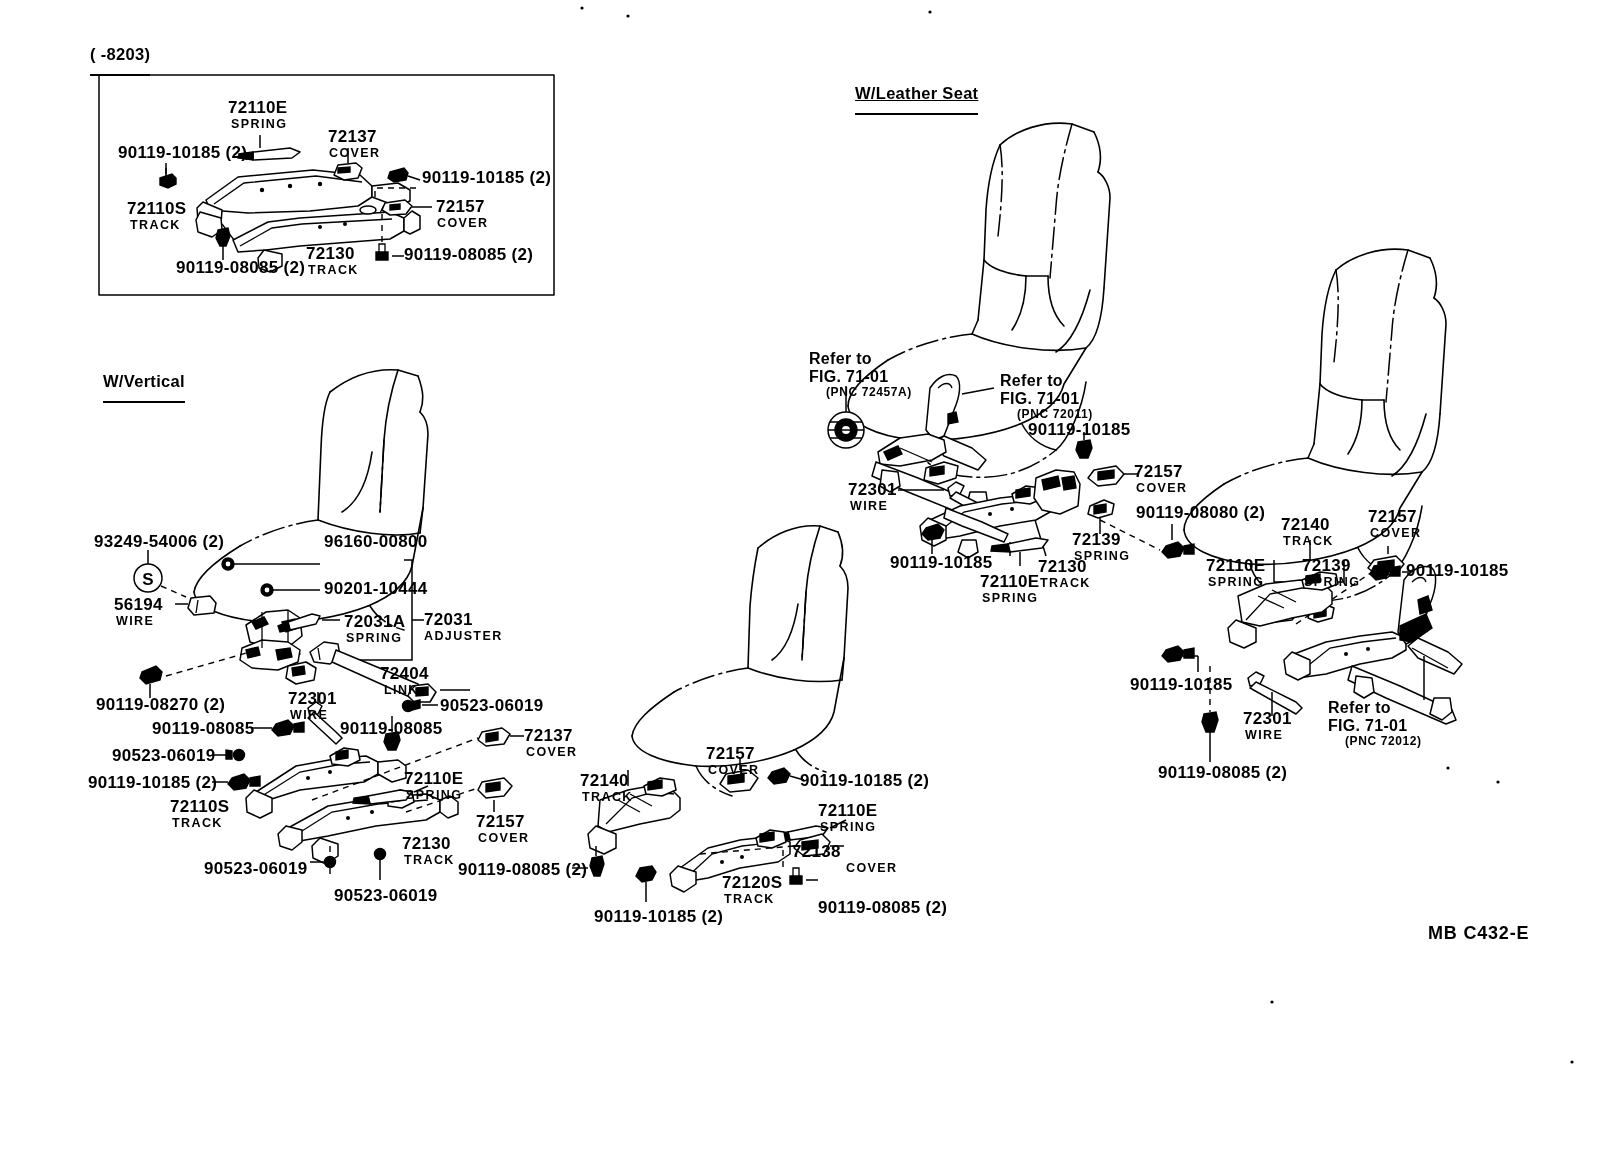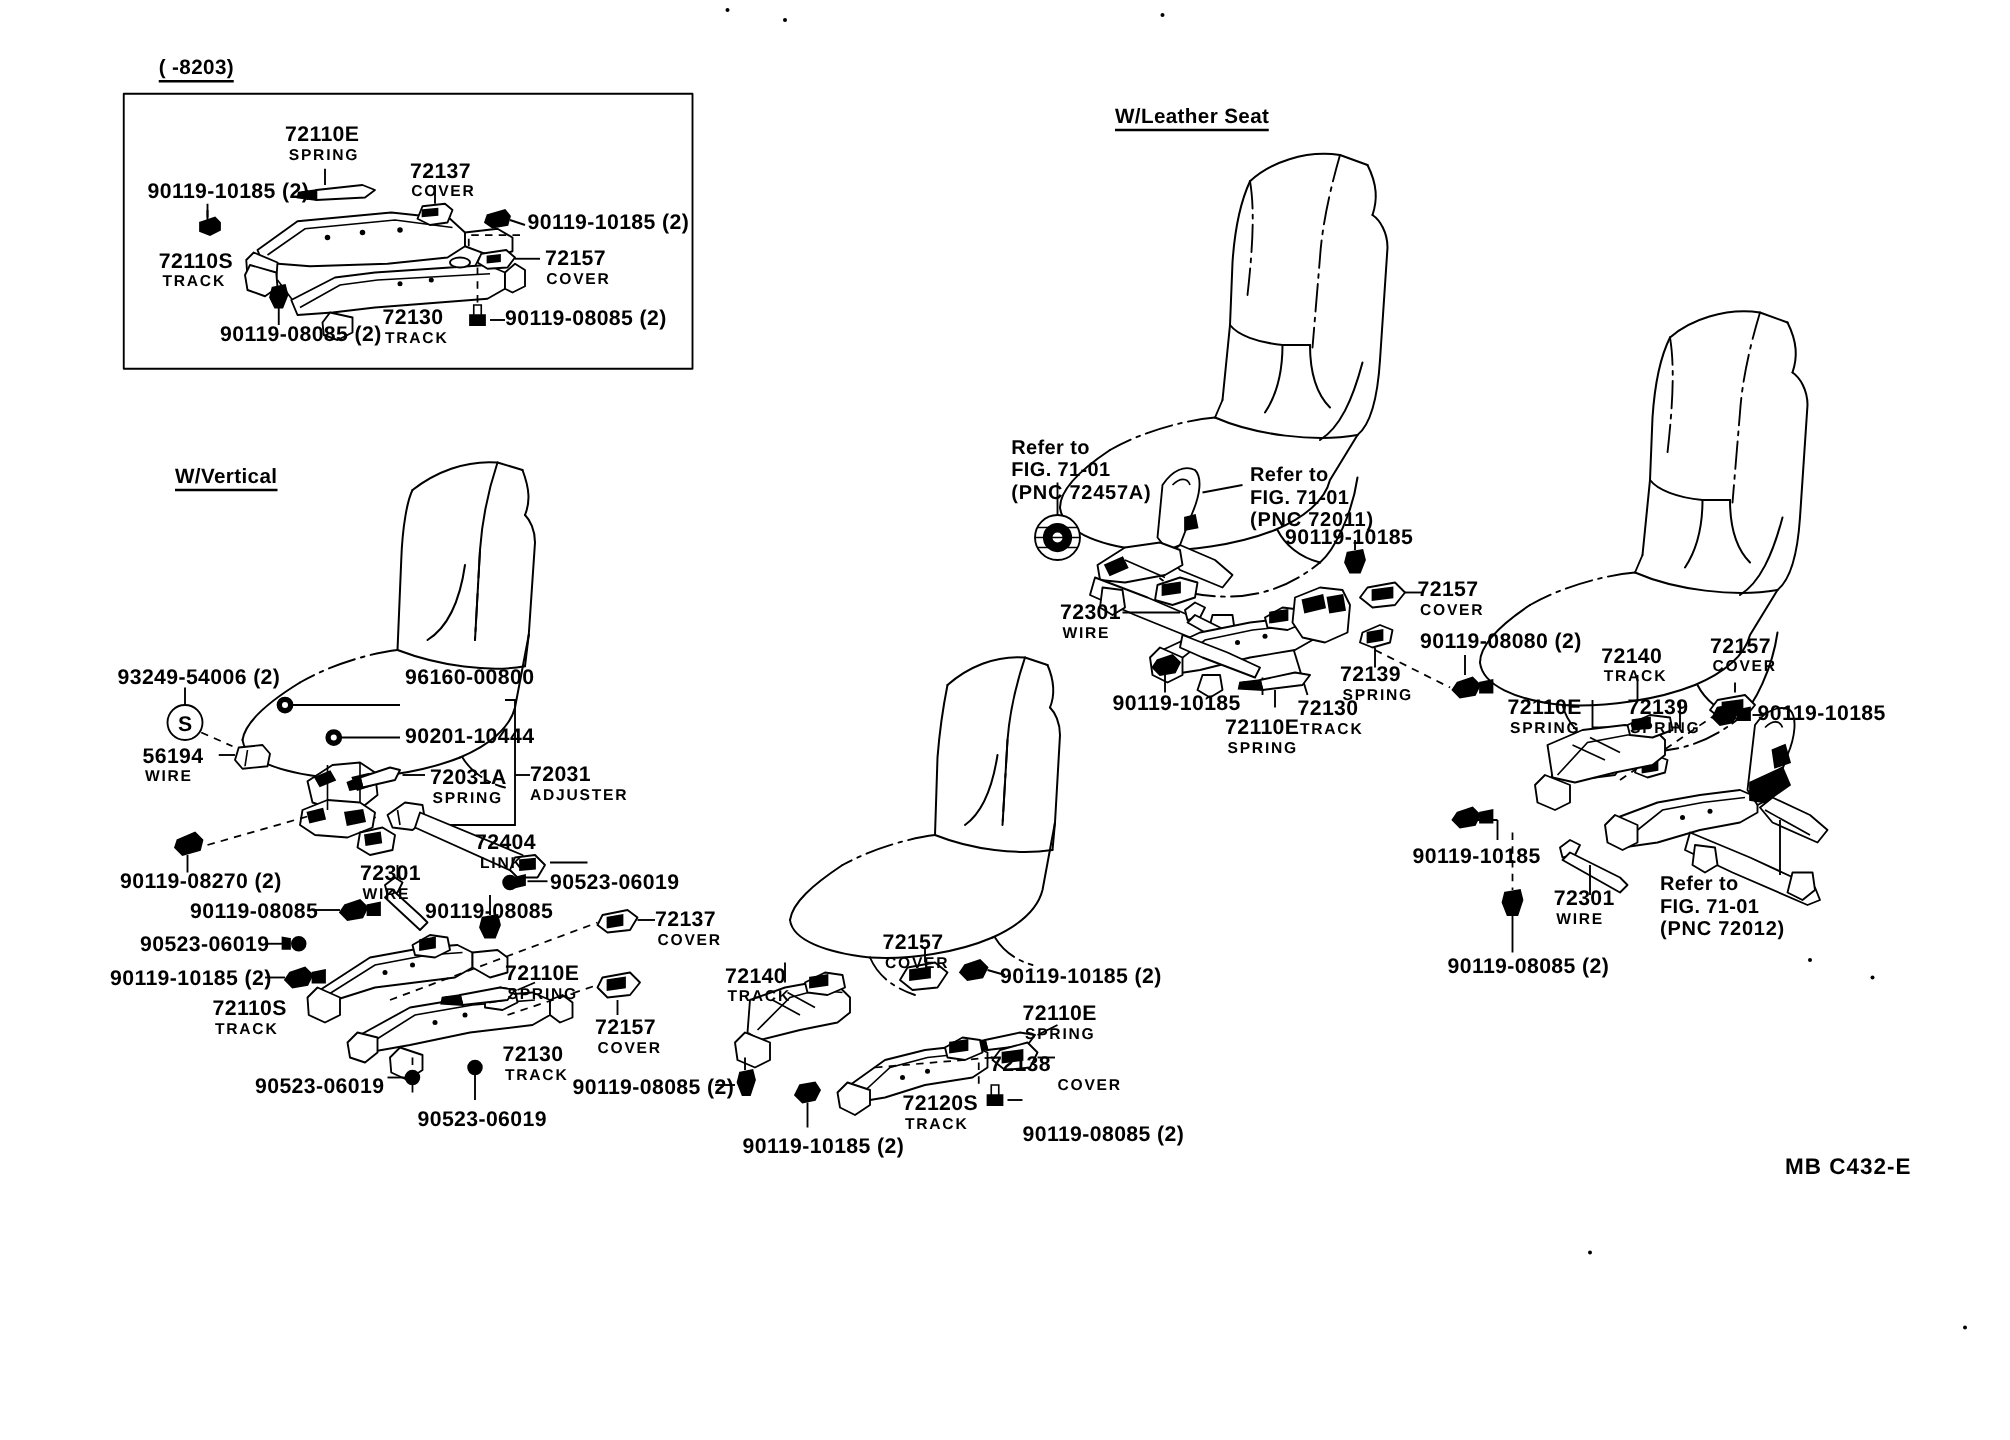--- a/index.html
+++ b/index.html
@@ -28,31 +28,31 @@
   }
   .sub {
     font-size: 12.5px;
     letter-spacing: 1.4px;
     font-weight: bold;
   }
   .hdr {
     font-size: 16.5px;
     font-weight: bold;
     border-bottom: 2.2px solid #000;
-    padding-bottom: 1px;
-    margin-left: 37px;
+    padding-bottom: 11px;
   }
   .refr {
     font-size: 16px;
     font-weight: bold;
     line-height: 1.12;
   }
   .refr .pnc {
-    font-size: 16px;
+    font-size: 12px;
     letter-spacing: 0.6px;
+    margin-left: 17px;
   }
   .code {
     font-size: 18px;
     font-weight: bold;
     letter-spacing: 0.8px;
   }
   svg.art {
     position: absolute;
     left: 0;
     top: 0;
@@ -723,21 +723,21 @@
   <div class="lbl sub" style="left:846px; top:862px;">COVER</div>
 
   <div class="lbl pn" style="left:458px; top:861px;">90119-08085 (2)</div>
 
   <div class="lbl pn" style="left:722px; top:874px;text-align:center;">72120S</div>
   <div class="lbl sub" style="left:724px; top:893px;">TRACK</div>
 
   <div class="lbl pn" style="left:594px; top:908px;">90119-10185 (2)</div>
   <div class="lbl pn" style="left:818px; top:899px;">90119-08085 (2)</div>
 
-  <div class="lbl hdr" style="left:855px; top:85px;">W/Leather Seat</div>
+  <div class="lbl hdr" style="left:855px; top:85px;text-decoration:underline;">W/Leather Seat</div>
 
   <div class="lbl refr" style="left:809px; top:350px;">
     <div>Refer to</div>
     <div>FIG. 71-01</div>
     <div class="pnc">(PNC 72457A)</div>
   </div>
 
   <div class="lbl refr" style="left:1000px; top:372px;">
     <div>Refer to</div>
     <div>FIG. 71-01</div>

